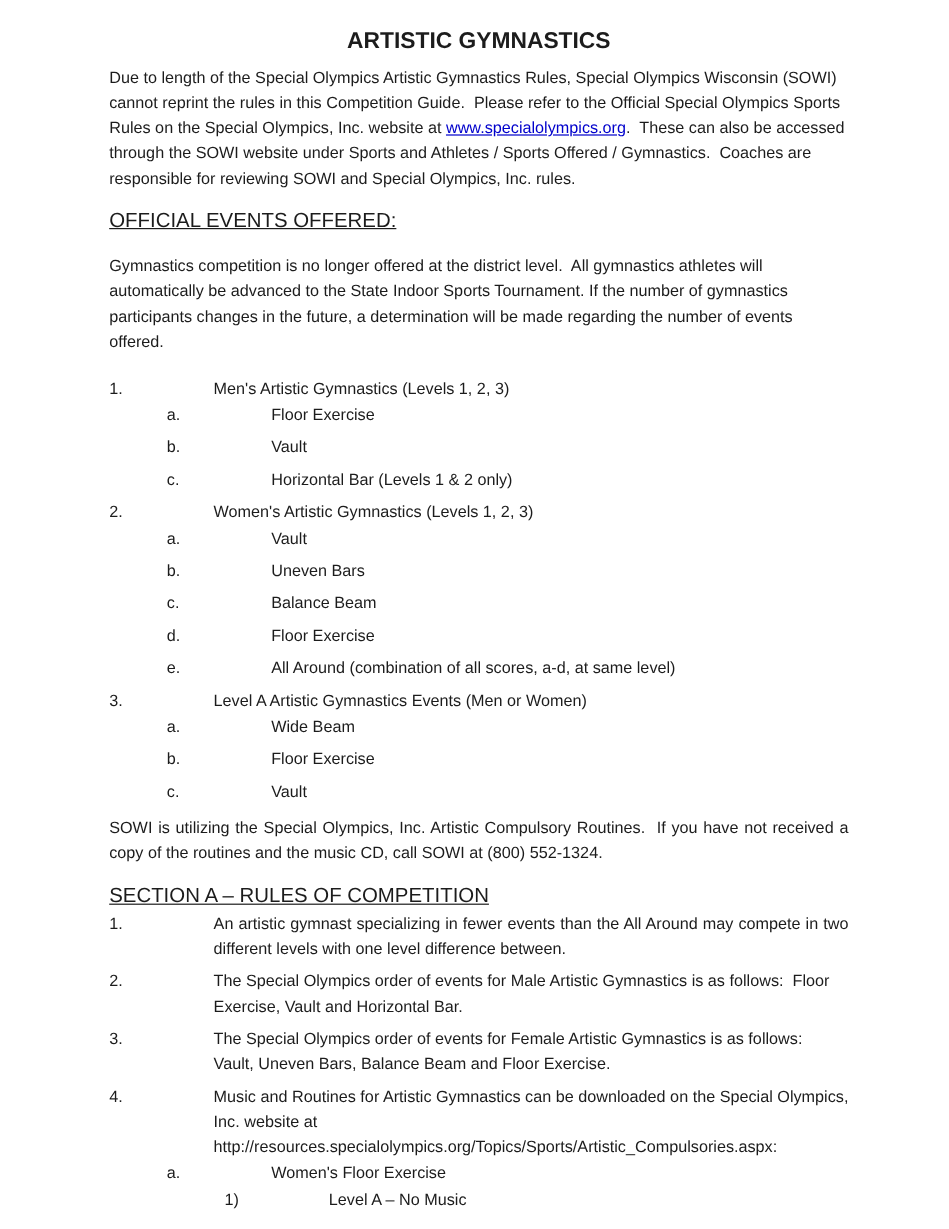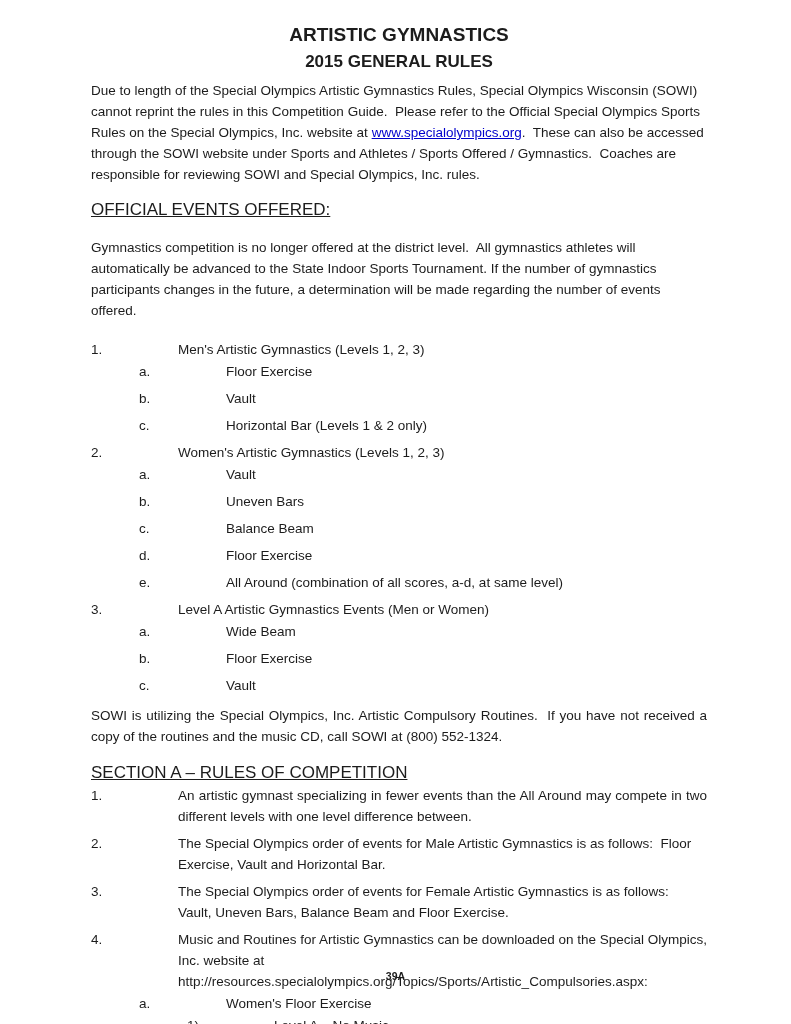--- a/index.html
+++ b/index.html
@@ -87,21 +87,20 @@
     font-size: 10.5px;
     line-height: 14px;
   }
 </style>
 </head>
 <body>
 
 <div class="page">
 
   <h1 class="title">ARTISTIC GYMNASTICS</h1>
-  <h2 class="subtitle">2015 GENERAL RULES</h2>
 
   <p class="body intro-para"><span>Due to length of the Special Olympics Artistic Gymnastics Rules, Special Olympics Wisconsin (SOWI) cannot reprint the rules in this Competition Guide.  Please refer to the Official Special Olympics Sports Rules on the Special Olympics, Inc. website at </span><a class="link" href="#">www.specialolympics.org</a><span>.  These can also be accessed through the SOWI website under Sports and Athletes / Sports Offered / Gymnastics.  Coaches are responsible for reviewing SOWI and Special Olympics, Inc. rules.</span></p>
 
   <h3 class="sect-heading">OFFICIAL EVENTS OFFERED:</h3>
   <p class="body after-heading">Gymnastics competition is no longer offered at the district level.  All gymnastics athletes will automatically be advanced to the State Indoor Sports Tournament. If the number of gymnastics participants changes in the future, a determination will be made regarding the number of events offered.</p>
 
   <div class="list">
 
     <div class="row l1">
       <span class="num">1.</span>
@@ -191,16 +190,15 @@
       <span class="txt">Women's Floor Exercise</span>
     </div>
     <div class="row l3 first-sub">
       <span class="num">1)</span>
       <span class="txt">Level A – No Music</span>
     </div>
 
   </div>
 
   <div class="page-footer">
-    <div>39A</div>
   </div>
 
 </div>
 
 </body></html>

